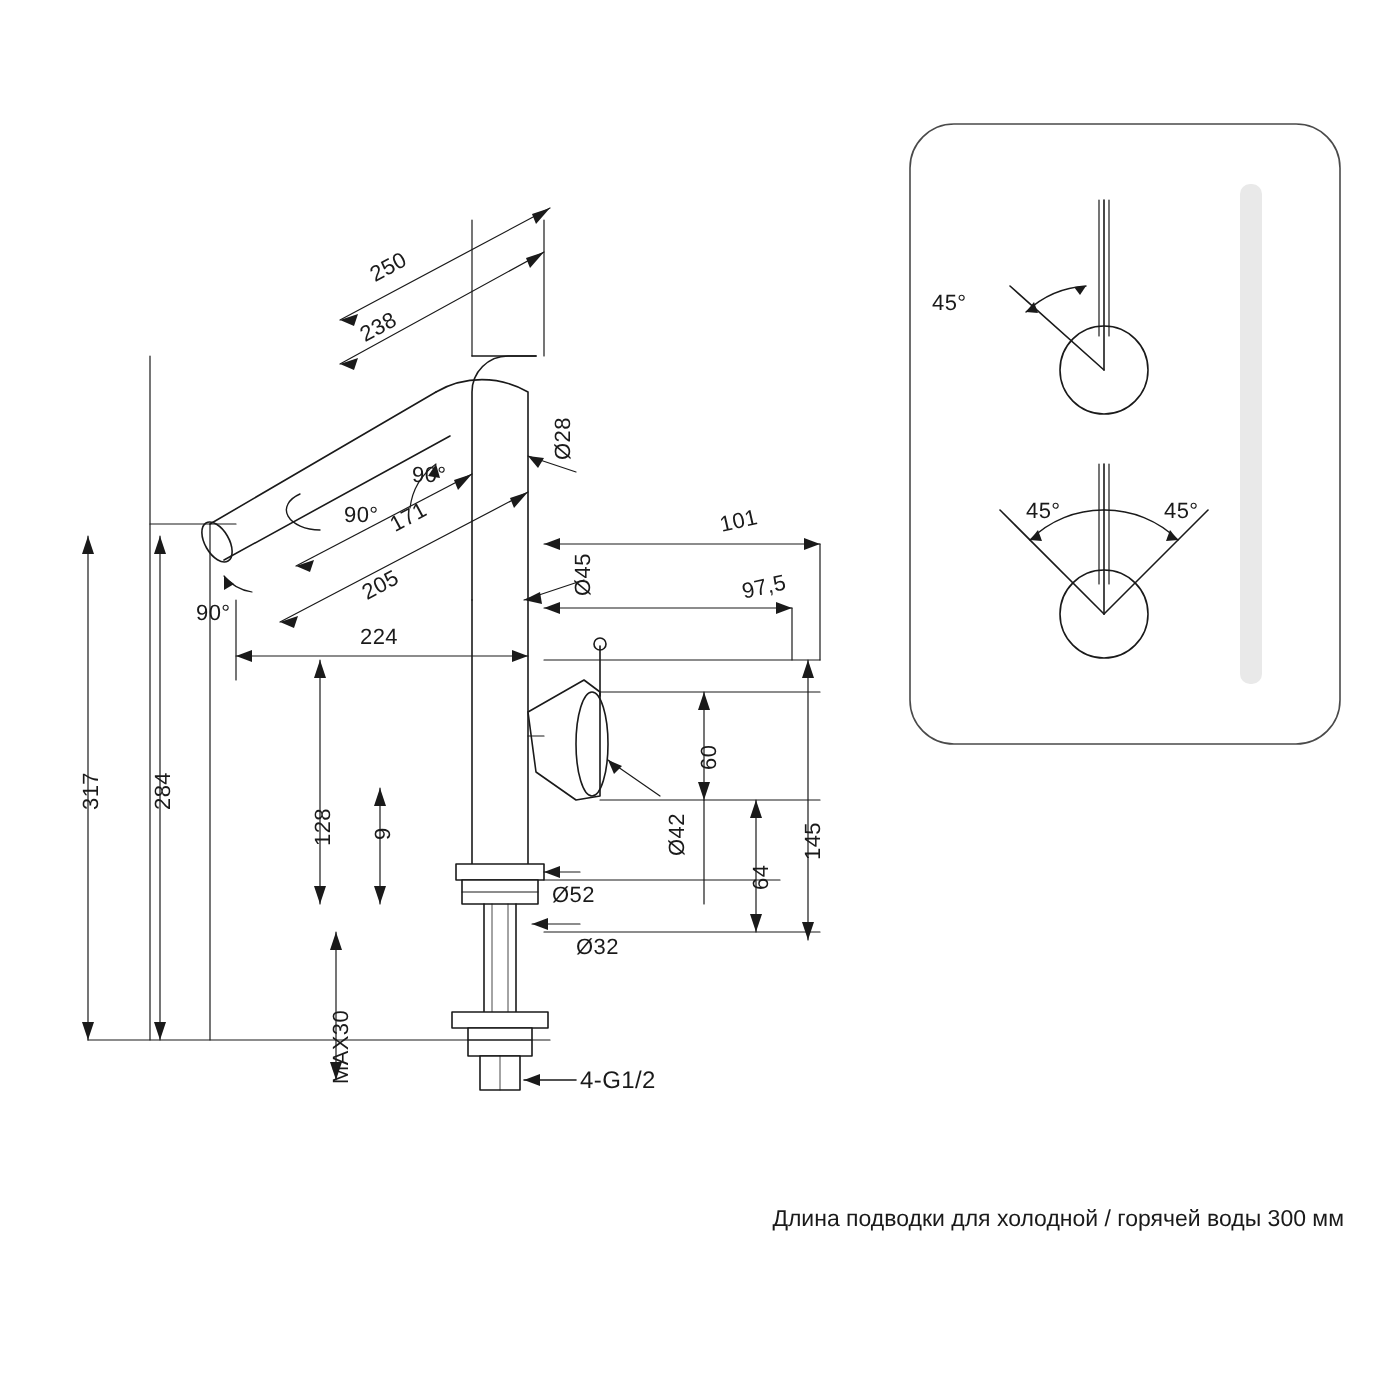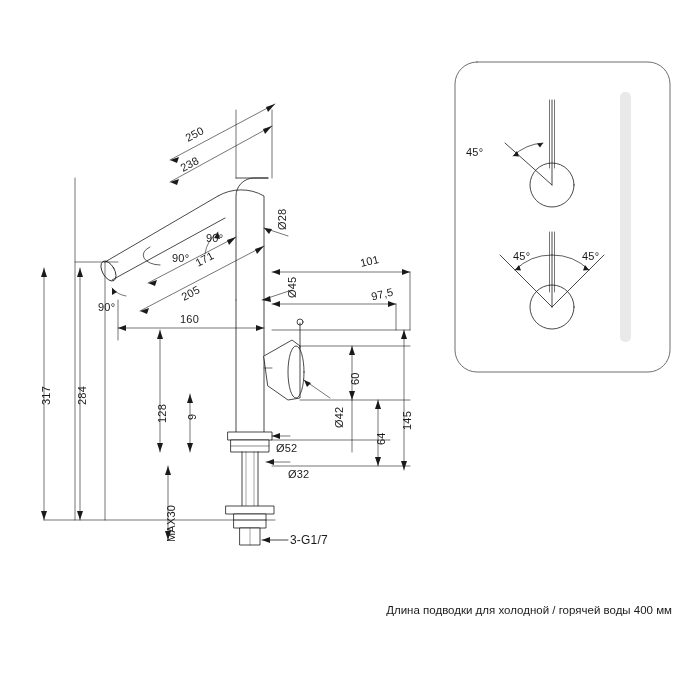--- a/index.html
+++ b/index.html
@@ -198,21 +198,21 @@
         <path d="M 112 288 A 22 22 0 0 0 126 296" stroke-width="0.6"></path>
         <polygon points="112,288 112,295 117,292" fill="#1a1a1a" stroke="none"></polygon>
       </g>
     </g>
   </svg>
 
   <div class="dimtxt" style="left:185px;top:128px;transform:rotate(-28deg);">250</div>
   <div class="dimtxt" style="left:180px;top:158px;transform:rotate(-28deg);">238</div>
   <div class="dimtxt" style="left:195px;top:253px;transform:rotate(-28deg);">171</div>
   <div class="dimtxt" style="left:181px;top:287px;transform:rotate(-28deg);">205</div>
-  <div class="dimtxt" style="left:180px;top:313px;">160</div>
+  <div class="dimtxt" style="left:180px;top:313px;">224</div>
 
   <div class="dimtxt" style="left:360px;top:255px;transform:rotate(-13deg);">101</div>
   <div class="dimtxt" style="left:371px;top:288px;transform:rotate(-13deg);">97,5</div>
 
   <div class="dimtxt rot90" style="left:40px;top:405px;">317</div>
   <div class="dimtxt rot90" style="left:76px;top:405px;">284</div>
   <div class="dimtxt rot90" style="left:156px;top:423px;">128</div>
   <div class="dimtxt rot90" style="left:186px;top:420px;">9</div>
   <div class="dimtxt rot90" style="left:165px;top:542px;">MAX30</div>
 
@@ -223,21 +223,21 @@
 
   <div class="dimtxt" style="left:276px;top:230px;transform:rotate(-90deg);transform-origin:0 0;">Ø28</div>
   <div class="dimtxt" style="left:286px;top:298px;transform:rotate(-90deg);transform-origin:0 0;">Ø45</div>
   <div class="dimtxt" style="left:276px;top:442px;">Ø52</div>
   <div class="dimtxt" style="left:288px;top:468px;">Ø32</div>
 
   <div class="dimtxt" style="left:206px;top:232px;">90°</div>
   <div class="dimtxt" style="left:172px;top:252px;">90°</div>
   <div class="dimtxt" style="left:98px;top:301px;">90°</div>
 
-  <div class="dimtxt" style="left:290px;top:533px;font-size:12px;">3-G1/7</div>
+  <div class="dimtxt" style="left:290px;top:533px;font-size:12px;">4-G1/2</div>
 
   <div class="dimtxt" style="left:466px;top:146px;">45°</div>
   <div class="dimtxt" style="left:513px;top:250px;">45°</div>
   <div class="dimtxt" style="left:582px;top:250px;">45°</div>
 
-  <div class="note" style="right:28px;top:604px;">Длина подводки для холодной / горячей воды 400 мм</div>
+  <div class="note" style="right:28px;top:604px;">Длина подводки для холодной / горячей воды 300 мм</div>
 
 </div>
 
 </body></html>

